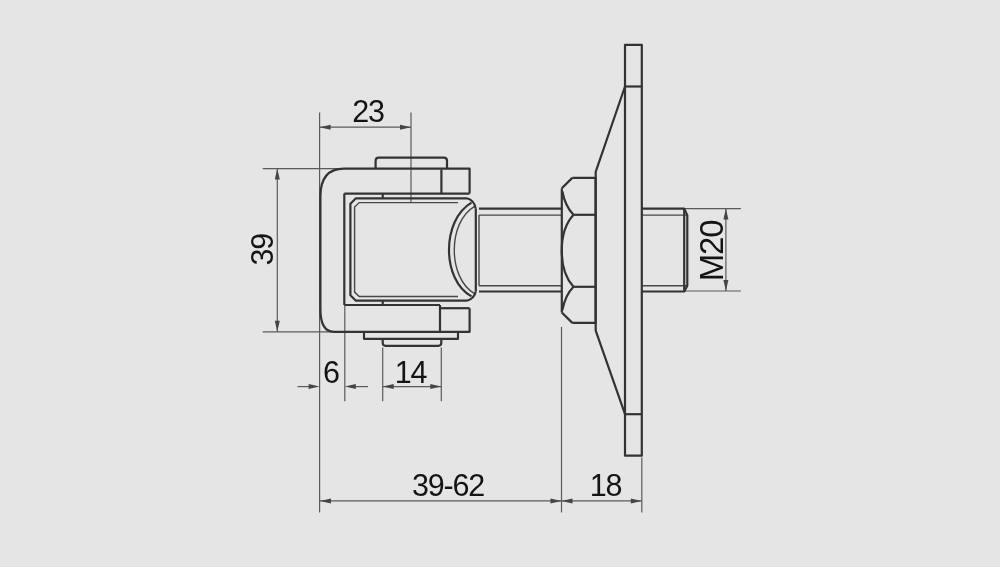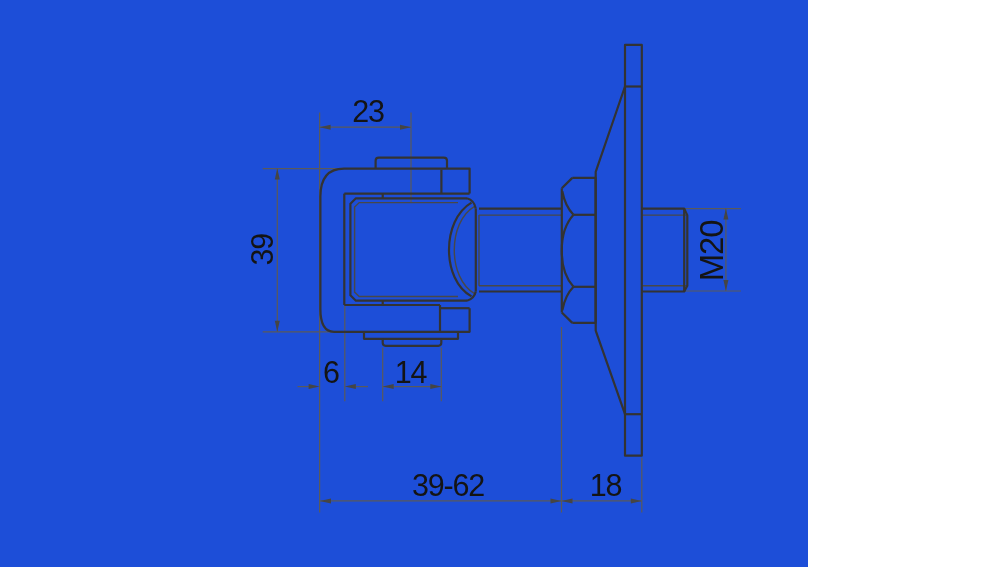--- a/index.html
+++ b/index.html
@@ -1,16 +1,16 @@
 <!DOCTYPE html>
 <html><head>
 <meta charset="utf-8">
 <style>
   html,body{margin:0;padding:0;background:#ffffff;}
-  .wrap{width:808px;height:567px;position:relative;background:#1d4ed8;overflow:hidden;}
+  .wrap{width:1000px;height:567px;position:relative;background:#e5e5e5;overflow:hidden;}
   svg{position:absolute;left:0;top:0;}
   text{font-family:"Liberation Sans",sans-serif;fill:#141414;}
 </style>
 </head>
 <body>
 <div class="wrap">
 <svg width="1000" height="567" viewBox="0 0 1000 567">
 
   <g stroke="#5a5a5a" stroke-width="1.2" fill="none">
 

